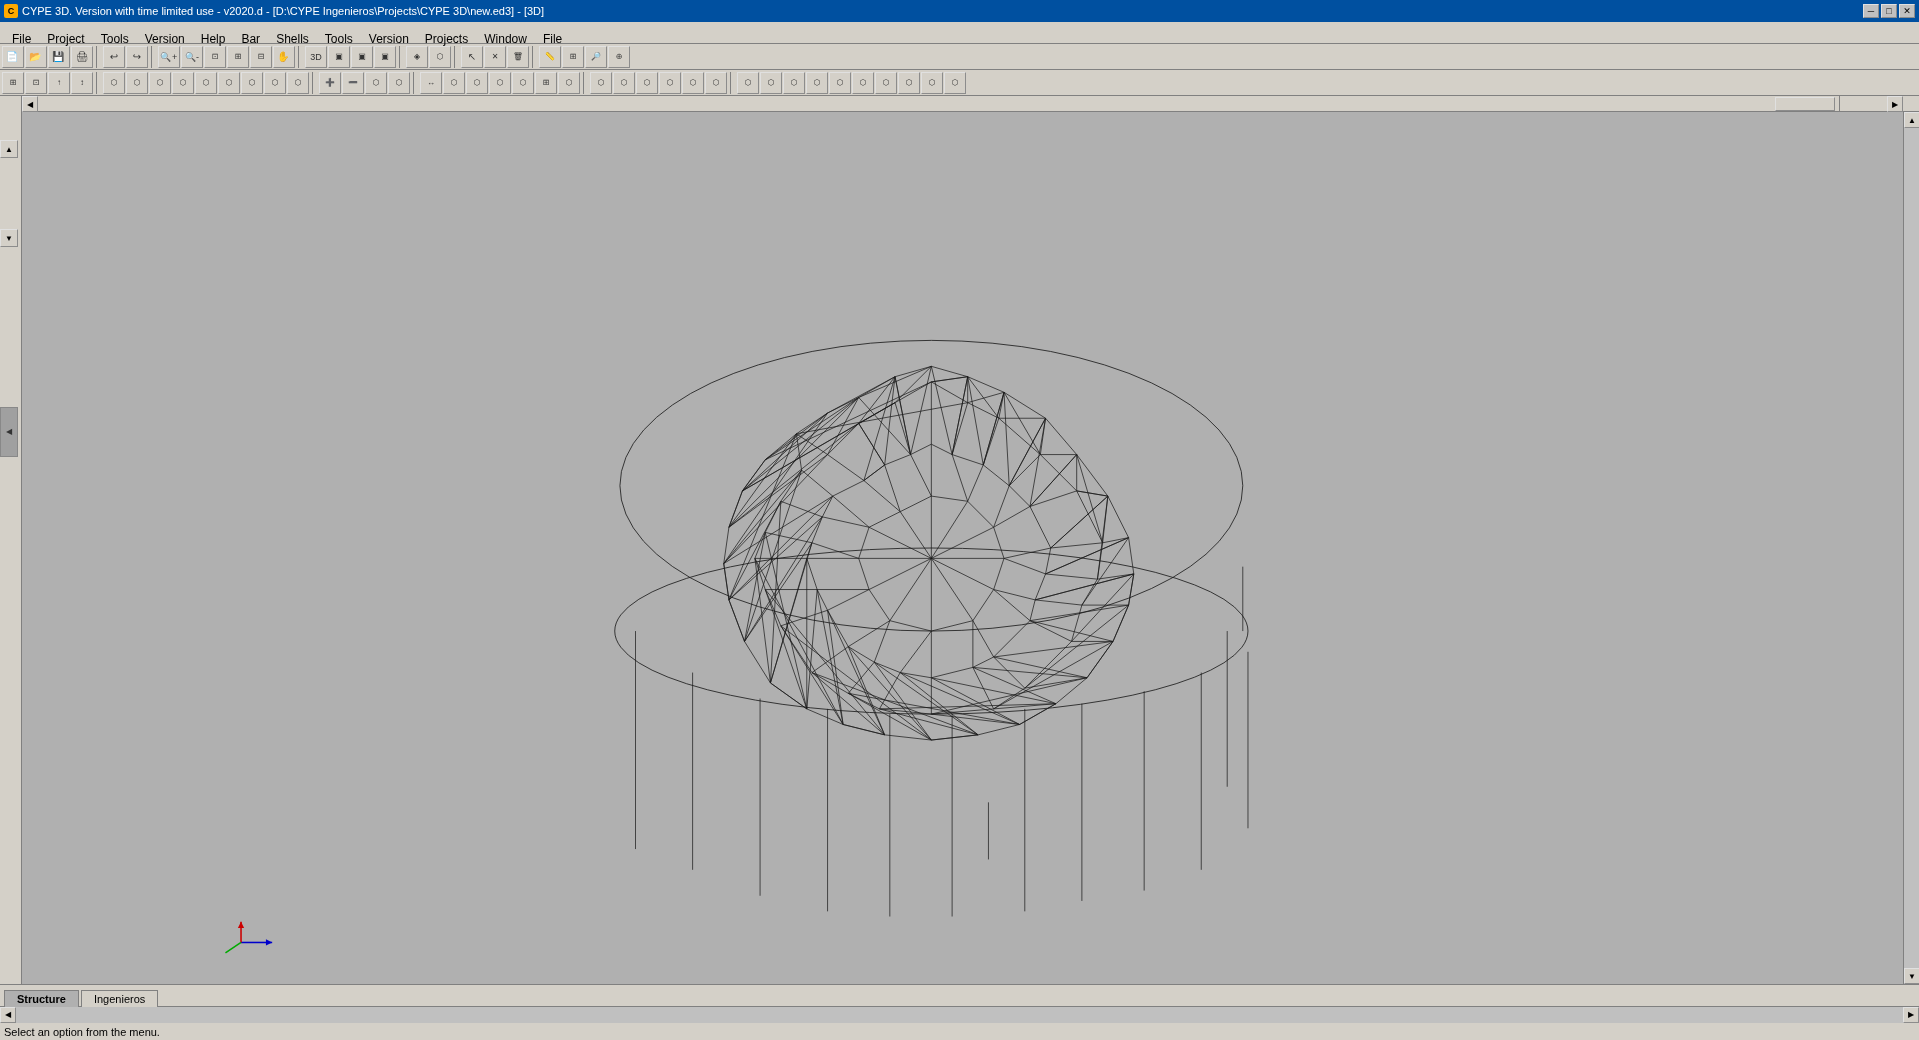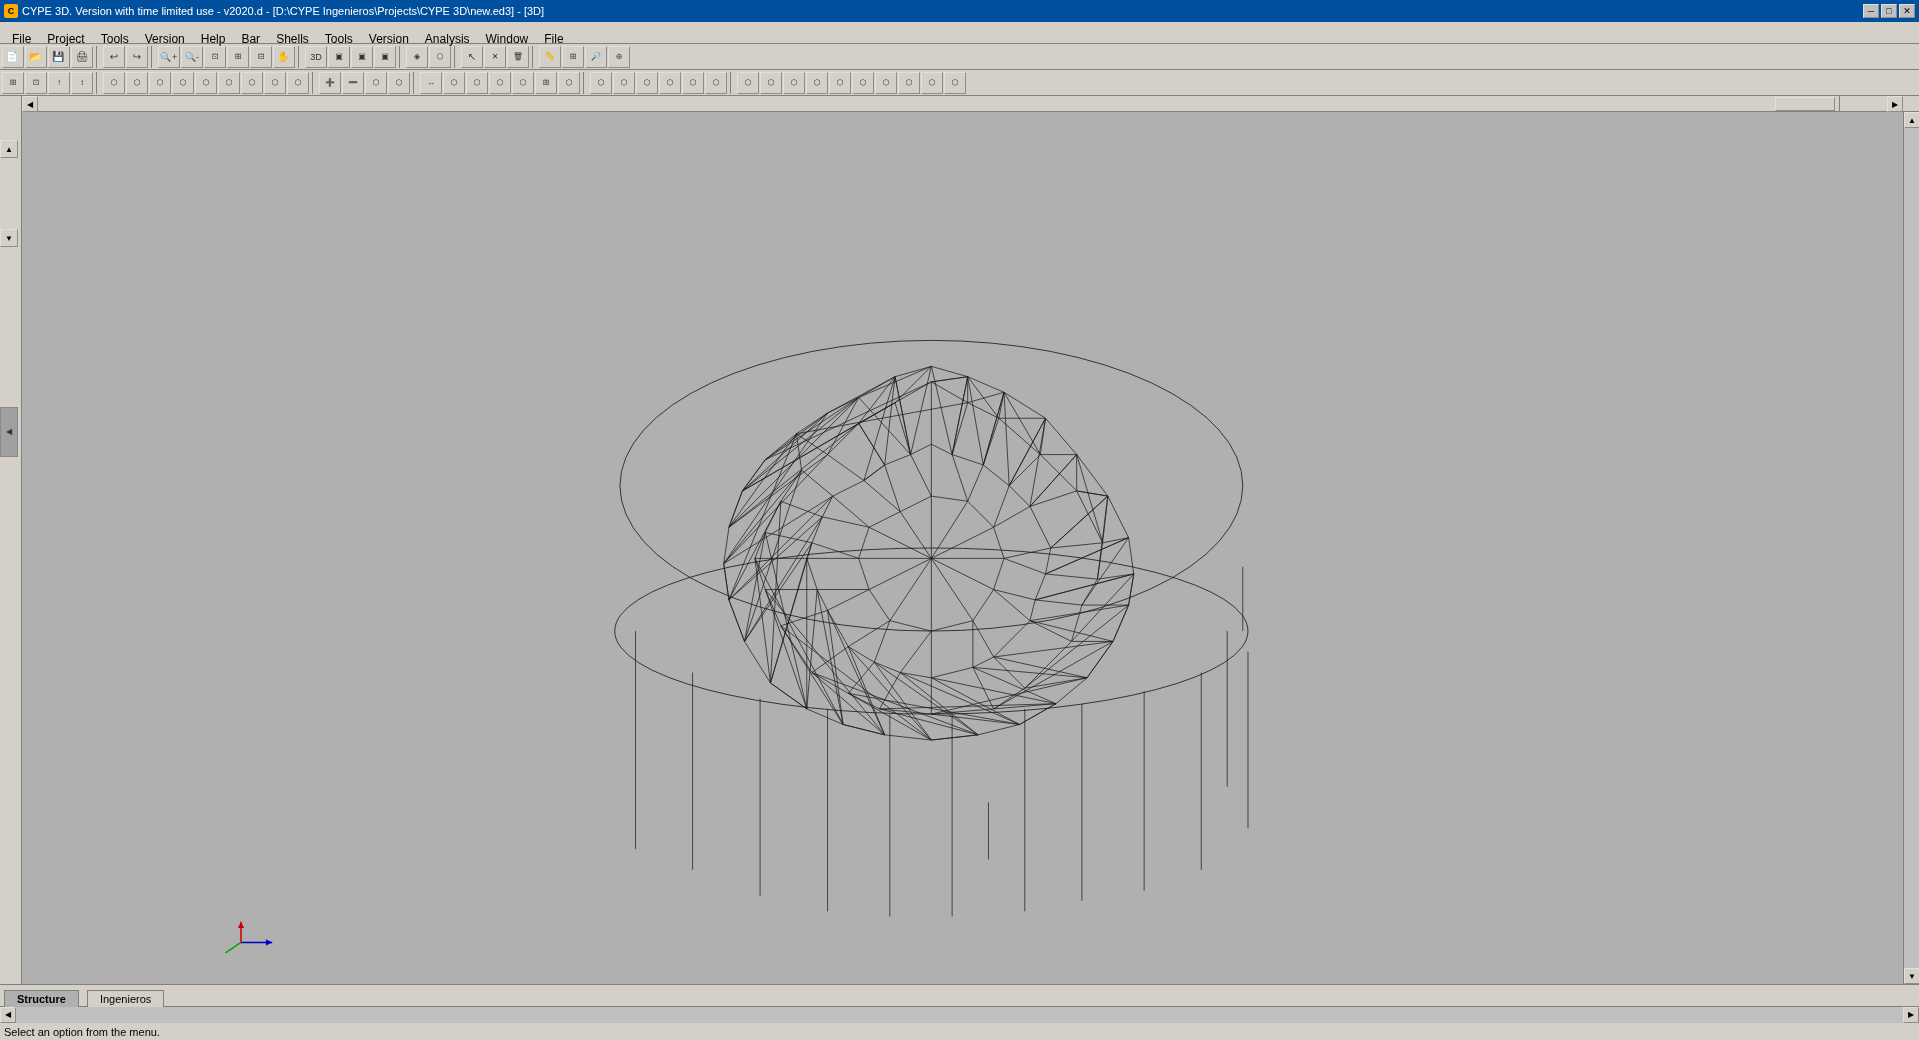--- a/index.html
+++ b/index.html
@@ -55,21 +55,21 @@
 
     
     #canvas-area {
       flex: 1; background: #b0b0b0; position: relative; overflow: hidden;
     }
     #canvas-svg { position: absolute; top: 0; left: 0; width: 100%; height: 100%; }
 
     
     #tabs-bar {
       height: 22px; background: #d4d0c8; border-top: 1px solid #808080;
-      display: flex; align-items: flex-end; padding: 0 4px; gap: 8px;
+      display: flex; align-items: flex-end; padding: 0 4px; gap: 2px;
     }
     .tab {
       padding: 2px 12px; background: #d4d0c8; border: 1px solid #808080;
       border-bottom: none; font-size: 11px; cursor: pointer; position: relative; top: 1px;
     }
     .tab.active { background: #b0b0b0; font-weight: bold; }
 
     
     #bottom-scroll {
       height: 16px; background: #d4d0c8; border-top: 1px solid #808080;
@@ -102,21 +102,21 @@
 <div id="menubar">
   <span class="menu-item">File</span>
   <span class="menu-item">Project</span>
   <span class="menu-item">Tools</span>
   <span class="menu-item">Version</span>
   <span class="menu-item">Help</span>
   <span class="menu-item">Bar</span>
   <span class="menu-item">Shells</span>
   <span class="menu-item">Tools</span>
   <span class="menu-item">Version</span>
-  <span class="menu-item">Analysis</span>
+  <span class="menu-item">Projects</span>
   <span class="menu-item">Window</span>
   <span class="menu-item">File</span>
 </div>
 
 <div class="toolbar">
   <div class="tb-btn">📄</div>
   <div class="tb-btn">📂</div>
   <div class="tb-btn">💾</div>
   <div class="tb-btn">🖨</div>
   <div class="tb-sep"></div>

